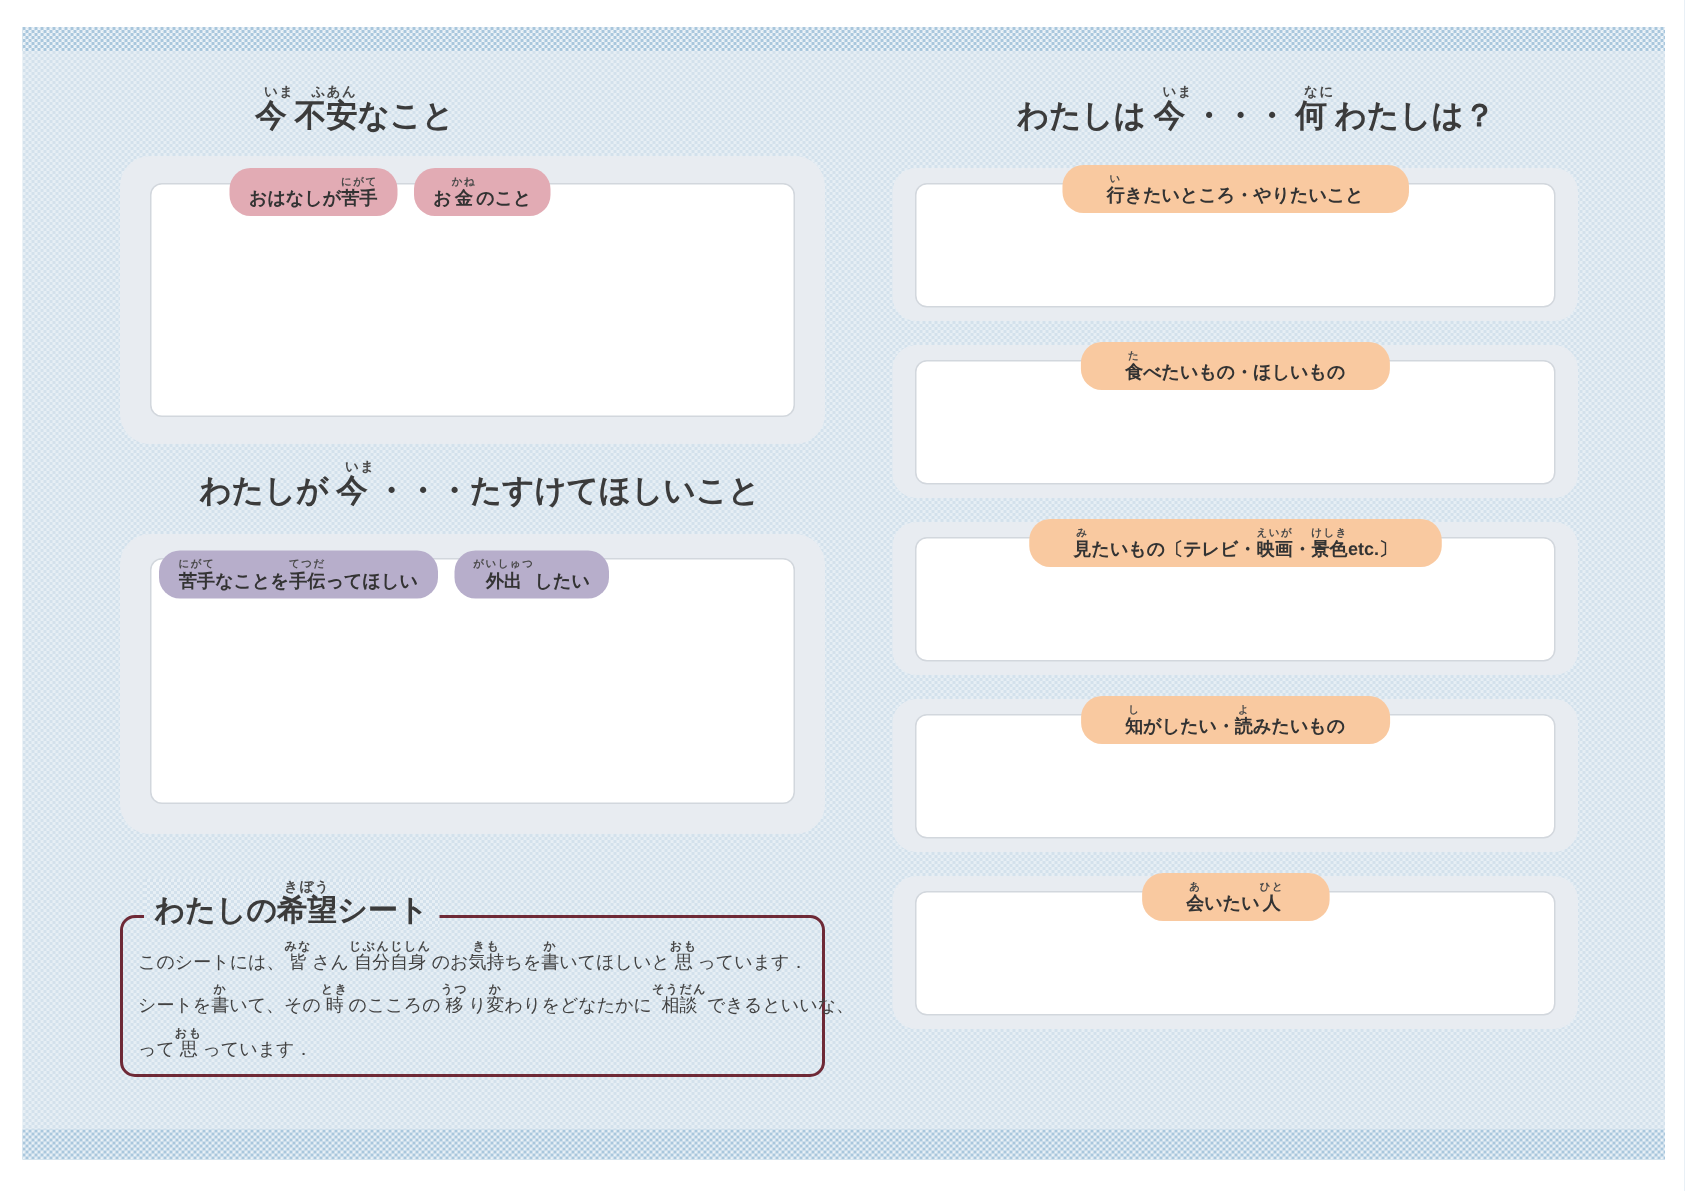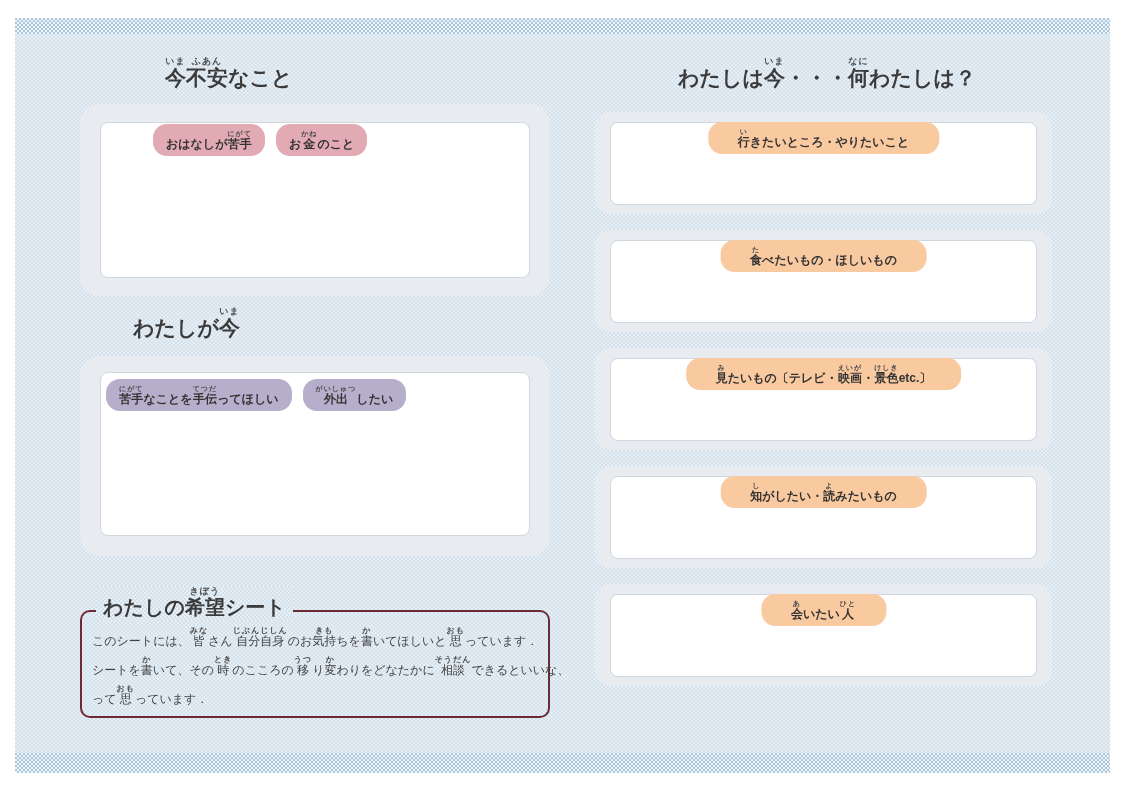--- a/index.html
+++ b/index.html
@@ -30,32 +30,32 @@
   .band.top{top:0;height:16px;}
   .band.bottom{bottom:0;height:20px;}
 
   
   .sg{display:inline-block;vertical-align:bottom;text-align:center;}
   .sr{display:block;font-size:7px;line-height:8px;height:8px;color:#4a4a4a;letter-spacing:1px;white-space:nowrap;}
   .sb{display:block;line-height:1.15;white-space:pre;}
 
   
   .h-title{position:absolute;font-weight:bold;font-size:21px;color:#3b3b3b;white-space:nowrap;}
-  .h-title .sr{font-size:9px;line-height:10px;height:10px;}
+  .h-title .sr{font-size:9px;line-height:10px;height:10px;padding-left:11px;}
 
   
   .panel{position:absolute;background:#e8ecf1;border-radius:20px;}
   .wbox{position:absolute;background:#ffffff;border:1px solid #d2d7dd;border-radius:8px;}
 
   
   .pillrow{position:absolute;display:flex;gap:11px;}
   .pill{
     display:inline-flex;align-items:flex-end;justify-content:center;
     height:28px;border-radius:14px;padding:0 13px 4px;
-    font-weight:bold;font-size:12px;color:#333333;white-space:nowrap;margin-top:12px;
+    font-weight:bold;font-size:12px;color:#333333;white-space:nowrap;
   }
   .pill.pink{background:#e2abb4;}
   .pill.purple{background:#b7aecb;}
   .pill.orange{
     background:#f9c9a0;position:absolute;left:50%;transform:translateX(-50%);
     top:-2px;padding:0 30px 4px;
   }
 
   
   .infobox{
@@ -110,21 +110,21 @@
       <span class="sg">
         <span class="sr">かね</span>
         <span class="sb">金</span>
       </span>
       <span class="sg">
         <span class="sb">のこと</span>
       </span>
     </div>
 </div>
 
-<div class="h-title" style="left:133px;top:306px;"><span class="sg"><span class="sb">わたしが</span></span><span class="sg"><span class="sr">いま</span><span class="sb">今</span></span></div>
+<div class="h-title" style="left:133px;top:306px;"><span class="sg"><span class="sb">わたしが</span></span><span class="sg"><span class="sr">いま</span><span class="sb">今</span></span><span class="sg"><span class="sb">・・・たすけてほしいこと</span></span></div>
 
 <div class="panel" style="left:80px;top:356px;width:470px;height:200px;">
   <div class="wbox" style="left:20px;top:16px;width:428px;height:162px;"></div>
 </div>
 <div class="pillrow" style="left:106px;top:367px;">
   <div class="pill purple">
       <span class="sg">
         <span class="sr">にがて</span>
         <span class="sb">苦手</span>
       </span>

